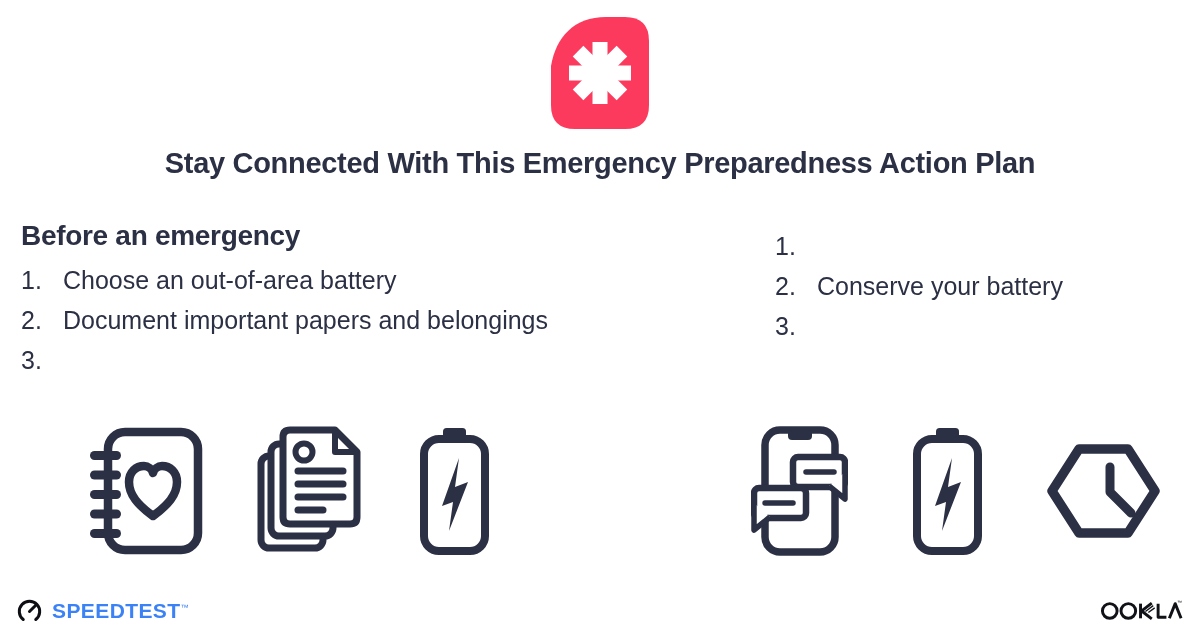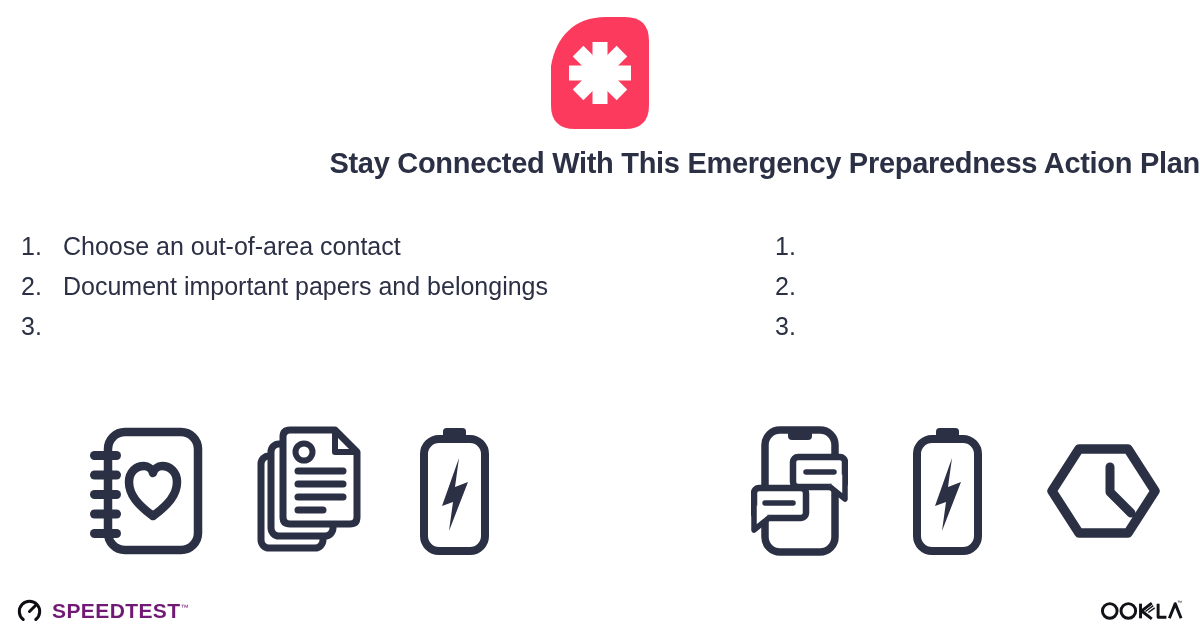--- a/index.html
+++ b/index.html
@@ -8,37 +8,37 @@
     background:var(--bg,#ffffff);
     font-family:"Liberation Sans", sans-serif;
     color:var(--ink,#2B3044);
   }
   .badge{
     position:absolute;top:12px;left:50%;transform:translateX(-50%);
     width:112px;height:118px;color:var(--accent,#FB3A5D);
   }
   .title{
     position:absolute;top:147px;left:0;width:1200px;
-    text-align:right;font-size:29px;font-weight:700;letter-spacing:-0.3px;
+    text-align:center;font-size:29px;font-weight:700;letter-spacing:-0.3px;
     color:var(--ink,#2B3044);margin:0;
   }
   .col{position:absolute;top:219px;}
   .col-left{left:21px;width:680px;}
   .col-right{left:775px;width:420px;}
   .col h2{margin:0;font-size:28px;font-weight:700;line-height:34px;letter-spacing:-0.3px;}
   .col ol{list-style:none;margin:7px 0 0 0;padding:0;font-size:25px;}
   .col li{display:flex;line-height:40px;}
   .col li .num{width:42px;flex-shrink:0;}
   .icon-row{position:absolute;top:426px;display:flex;justify-content:space-between;align-items:flex-start;}
   .icon-row-left{left:86px;width:407px;}
   .icon-row-right{left:751px;width:410px;}
   .icon-row svg{color:var(--ink,#2B3044);display:block;}
   .footer-left{
     position:absolute;left:14px;top:595px;display:flex;align-items:center;gap:7px;
-    color:#701a75;
+    color:#3b82f6;
   }
   .footer-left .st-word{font-size:21px;font-weight:700;letter-spacing:0.4px;}
   .tm{font-size:8px;vertical-align:super;font-weight:400;}
   .footer-right{position:absolute;right:16px;top:597px;color:#111217;}
 </style>
 </head>
 <body style="--accent: #FB3A5D; --ink: #2B3044; --bg: #FFFFFF;">
 
 <div>
 
@@ -48,42 +48,44 @@
       <rect x="-7.5" y="-31" width="15" height="62"></rect>
       <rect x="-7.5" y="-31" width="15" height="62" transform="rotate(45)"></rect>
       <rect x="-7.5" y="-31" width="15" height="62" transform="rotate(90)"></rect>
       <rect x="-7.5" y="-31" width="15" height="62" transform="rotate(135)"></rect>
     </g>
   </svg>
 
   <h1 class="title">Stay Connected With This Emergency Preparedness Action Plan</h1>
 
   <section class="col col-left">
+    <h2>Before an emergency</h2>
     <ol>
       <li>
         <span class="num">1.</span>
-        <span>Choose an out-of-area contact</span>
+        <span>Choose an out-of-area battery</span>
       </li>
       <li>
         <span class="num">2.</span>
         <span>Document important papers and belongings</span>
       </li>
       <li>
         <span class="num">3.</span>
       </li>
     </ol>
   </section>
 
   <section class="col col-right">
     <ol>
       <li>
         <span class="num">1.</span>
       </li>
       <li>
         <span class="num">2.</span>
+        <span>Conserve your battery</span>
       </li>
       <li>
         <span class="num">3.</span>
       </li>
     </ol>
   </section>
 
   <div class="icon-row icon-row-left">
 
     <svg width="118" height="130" viewBox="0 0 118 130" aria-hidden="true">

